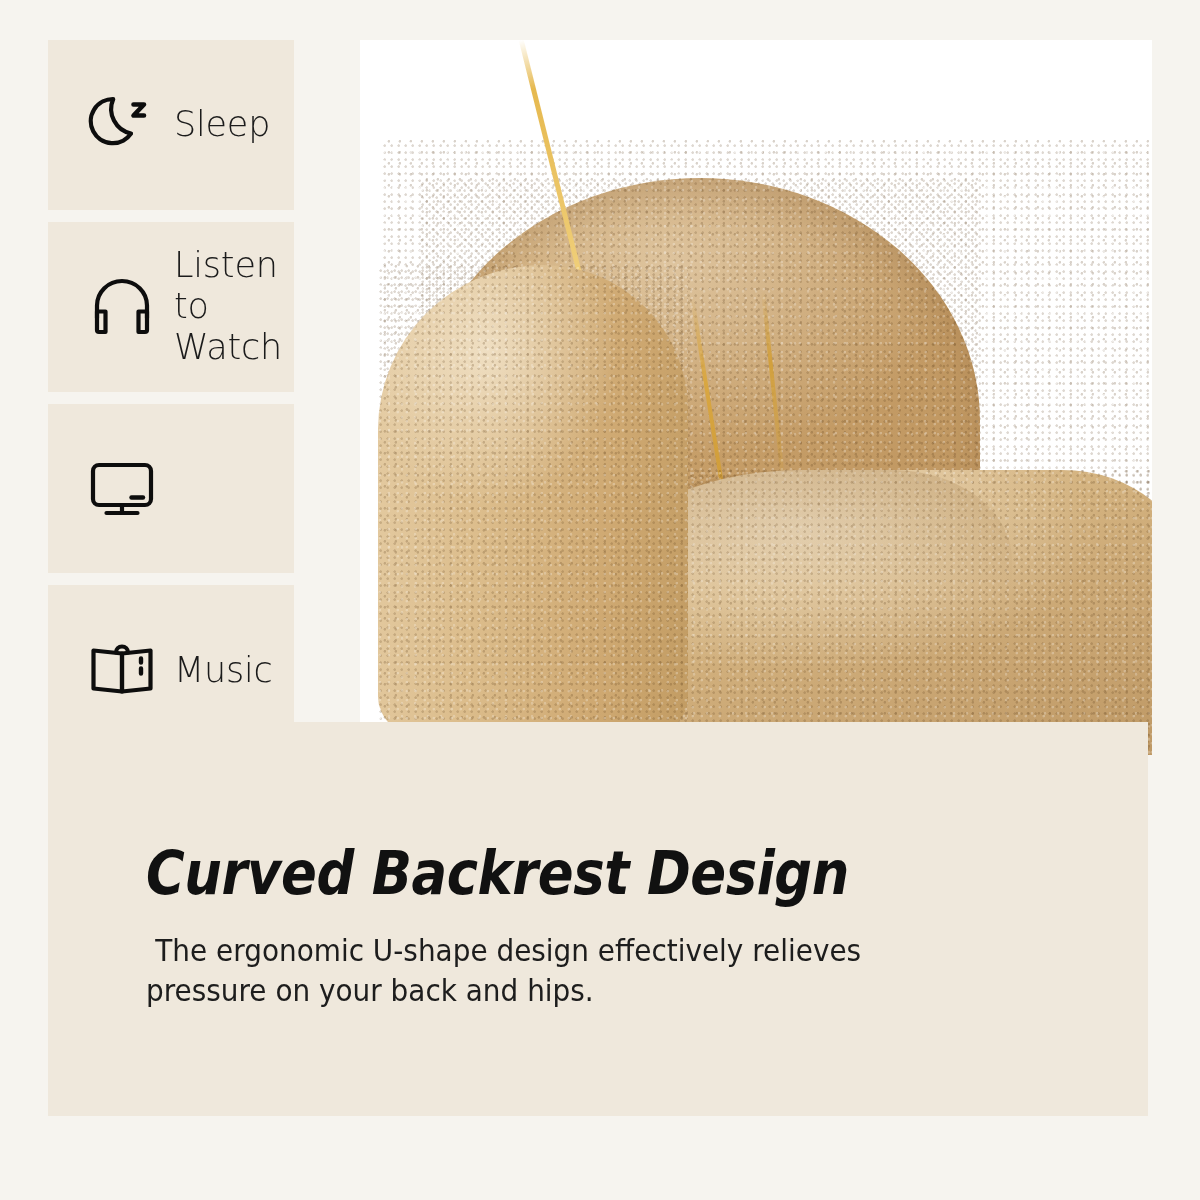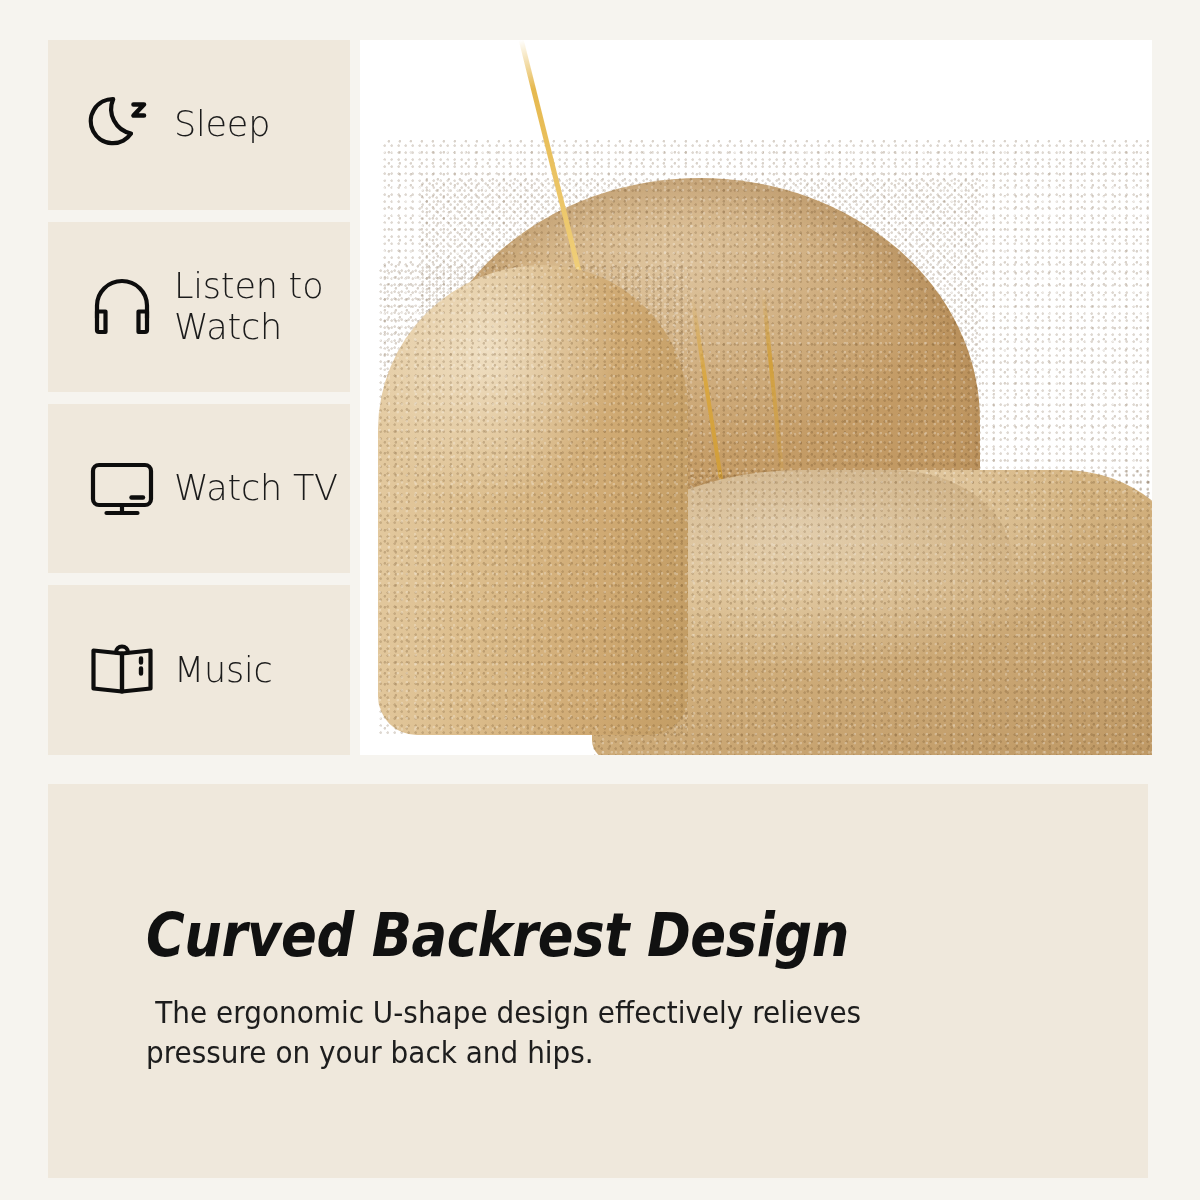--- a/index.html
+++ b/index.html
@@ -21,21 +21,21 @@
     width: 1200px;
     height: 1200px;
     background: #f6f4ef;
   }
 
   
   .feature-col {
     position: absolute;
     left: 48px;
     top: 40px;
-    width: 302px;
+    width: 246px;
     height: 715px;
     display: flex;
     flex-direction: column;
     gap: 12px;
   }
   .feature-card {
     background: #efe8dc;
     flex: 1 1 0;
     display: flex;
     align-items: center;
@@ -176,21 +176,21 @@
     transform: rotate(-6deg);
     border-radius: 3px;
     border: 0;
     filter: blur(.5px);
   }
 
   
   .caption-panel {
     position: absolute;
     left: 48px;
-    top: 784px;
+    top: 722px;
     width: 1100px;
     height: 394px;
     background: #efe8dc;
     box-sizing: border-box;
     padding: 120px 70px 0 98px;
   }
   .caption-title {
     font-family: "DejaVu Sans", sans-serif;
     font-style: italic;
     font-weight: bold;
@@ -247,21 +247,20 @@
 
     <div class="feature-card">
       <span class="feature-icon">
         <svg width="72" height="72" viewBox="0 0 72 72" fill="none" stroke="#0d0d0d" stroke-width="4.2" stroke-linecap="round" stroke-linejoin="round">
           <rect x="7" y="13" width="58" height="40" rx="6"></rect>
           <path d="M45.5 45.5h11.5" stroke-width="4.4"></path>
           <path d="M36 53v8"></path>
           <path d="M20.5 61h31"></path>
         </svg>
       </span>
-      <span class="feature-label">Watch TV</span>
     </div>
 
     <div class="feature-card">
       <span class="feature-icon">
         <svg width="72" height="72" viewBox="0 0 72 72" fill="none" stroke="#0d0d0d" stroke-width="4.2" stroke-linecap="round" stroke-linejoin="round">
           <path d="M36 19.5 7.5 16.5v38L36 57.5Z"></path>
           <path d="M36 19.5 64.5 16.5v38L36 57.5Z"></path>
           <path d="M30 18.5a6 6 0 0 1 12 0"></path>
           <path d="M55 24.5v4M55 34.5v5" stroke-width="4.4"></path>
         </svg>

